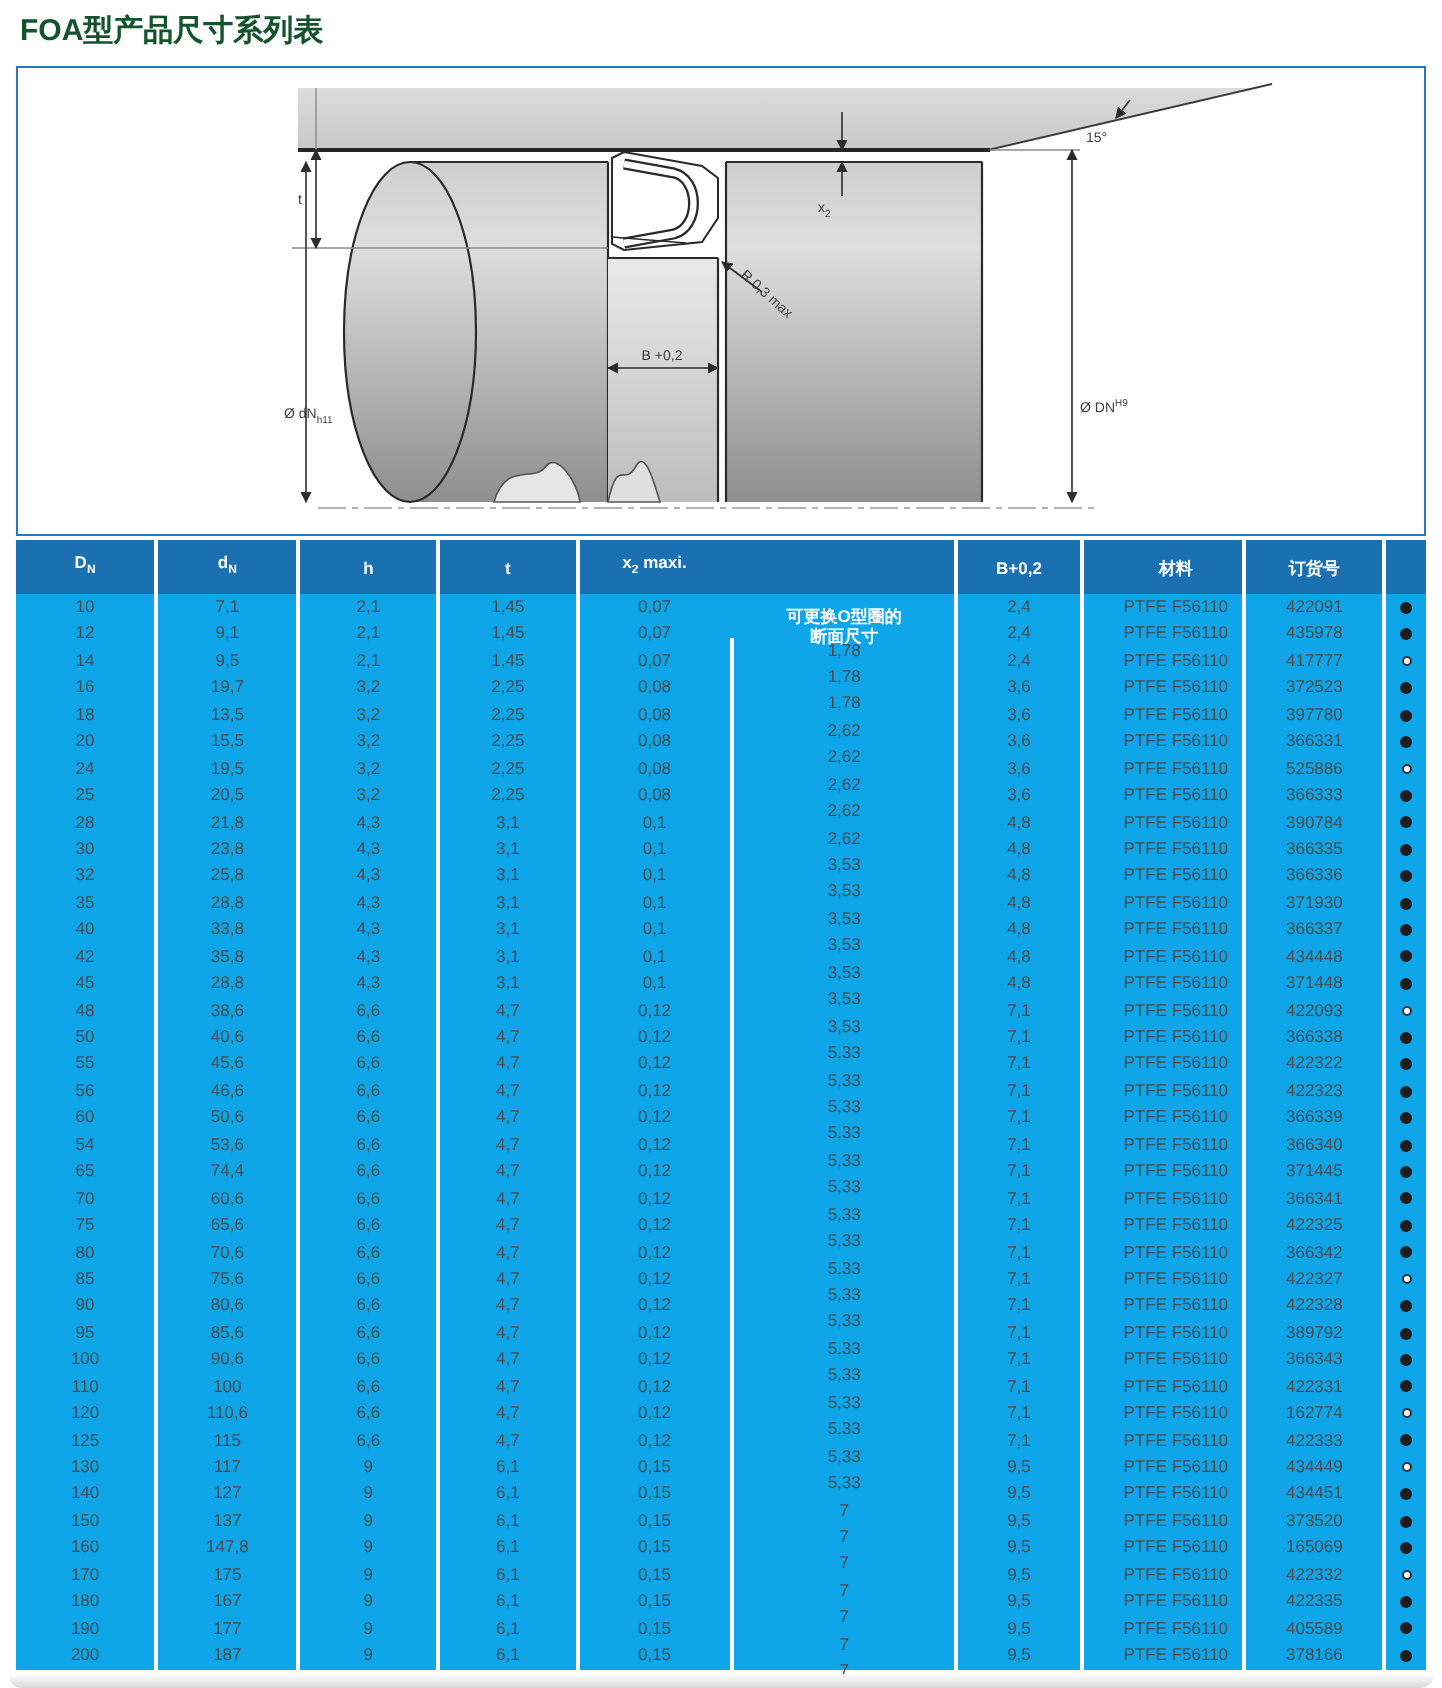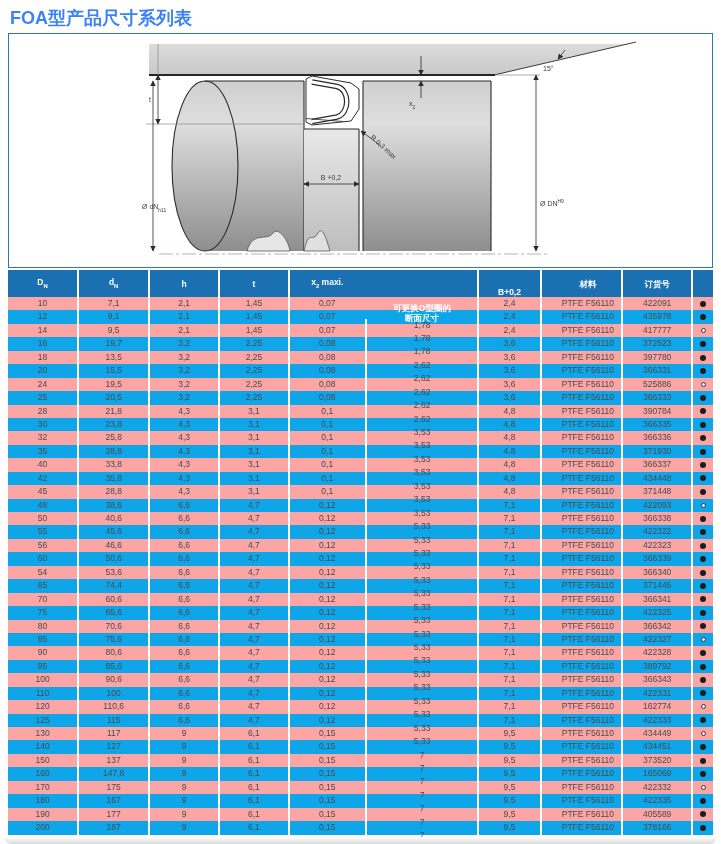--- a/index.html
+++ b/index.html
@@ -4,21 +4,21 @@
 <style>
   * { margin:0; padding:0; box-sizing:border-box; }
   html,body { background:#fff; }
   .page {
     position:relative; width:721px; height:844px; margin:0 auto;
     background:#fff; overflow:hidden;
     font-family:"Liberation Sans", sans-serif;
   }
   .title {
     position:absolute; left:10px; top:6px;
-    font-size:18px; font-weight:bold; color:#3b82f6;
+    font-size:15px; font-weight:bold; color:#14532d;
   }
   .diagram-box {
     position:absolute; left:8px; top:33px; width:705px; height:235px;
     border:1.5px solid #2e77b2; background:#fff;
   }
   .diagram-box svg { display:block; }
 
   .dim-text { font-size:7px; fill:#3d3d3d; }
   .dim-line { stroke:#2c2c2c; stroke-width:0.8; fill:none; }
   .edge     { stroke:#2a2a2a; stroke-width:1.1; fill:none; }
@@ -29,30 +29,30 @@
     display:flex; height:27px; background:#1b70b1; color:#fff;
     font-weight:bold; font-size:8.5px; align-items:stretch;
   }
   .th {
     display:flex; flex-direction:column; justify-content:center;
     text-align:center; line-height:10px;
   }
   .th + .th { border-left:2px solid #fff; }
   .tbody { width:100%; }
   .tr { display:flex; height:13.45px; align-items:center; }
-  .tr.odd  { background:#fca5a5; }
+  .tr.odd  { background:#0ea5e9; }
   .tr.even { background:#0ea5e9; }
   .td {
     font-size:8.5px; color:#4a4a4a; text-align:center; overflow:hidden;
     white-space:nowrap; line-height:13.45px; height:13.45px;
   }
   .td + .td { border-left:2px solid #fff; }
   .c0 { flex:0 0 9.8%; }  .c1 { flex:0 0 10.1%; } .c2 { flex:0 0 9.9%; }
   .c3 { flex:0 0 9.9%; }  .c4 { flex:0 0 10.9%; } .c5 { flex:0 0 16.0%;margin-top:43px; }
-  .c6 { flex:0 0 8.8%;justify-content:flex-end; }  .c7 { flex:0 0 11.6%;padding-left:13px; } .c8 { flex:0 0 9.9%;text-align:center; }
+  .c6 { flex:0 0 8.8%; }  .c7 { flex:0 0 11.6%;padding-left:13px; } .c8 { flex:0 0 9.9%;text-align:center; }
   .c9 { flex:1 1 auto; }
   sub { font-size:6px; }
   .dot { display:inline-block; vertical-align:middle; border-radius:50%; }
   .dot.filled { width:6px; height:6px; background:#1d1d1d; }
   .dot.open   { width:5px; height:5px; background:#fff; border:1.3px solid #333; }
   .page-bottom {
     position:absolute; left:4px; right:4px; bottom:0; height:7px;
     border-radius:0 0 9px 9px;
     background:linear-gradient(#ffffff, #d9d9d9);
   }

